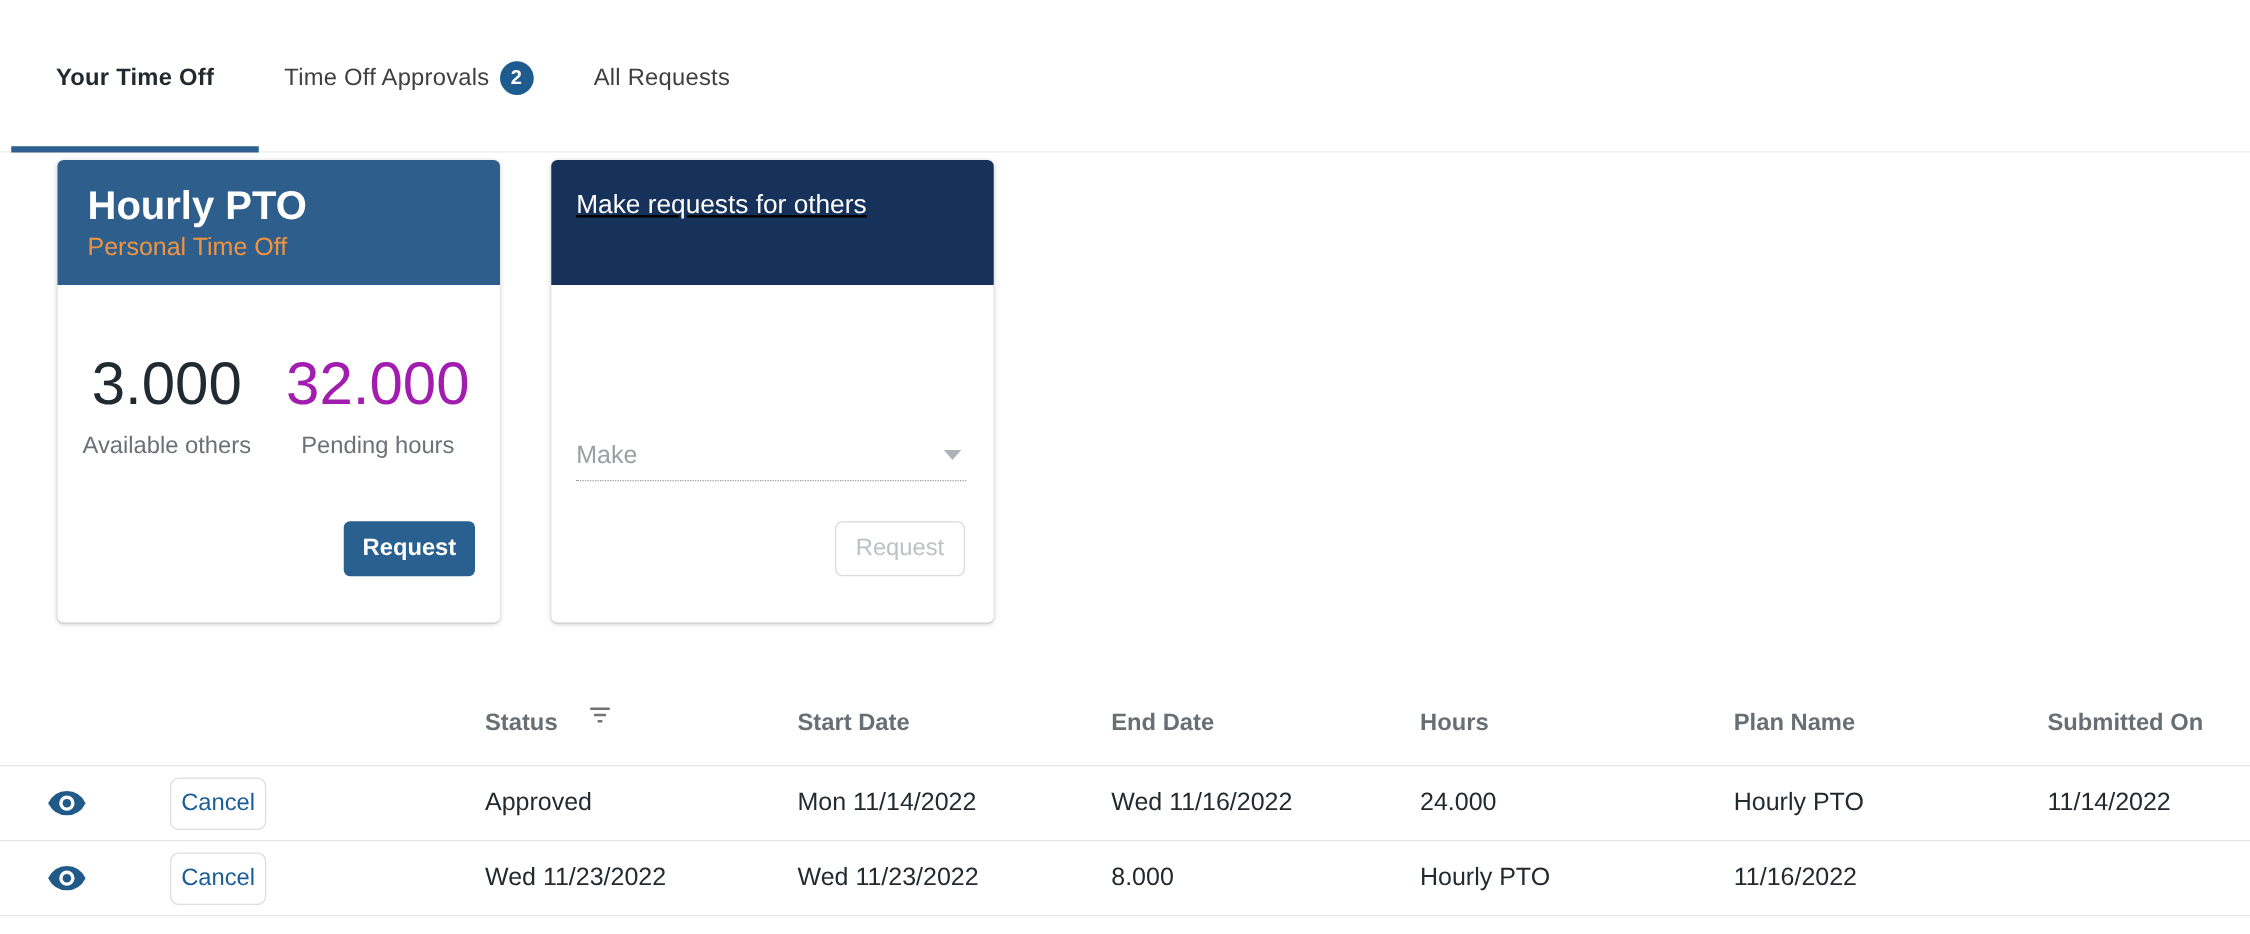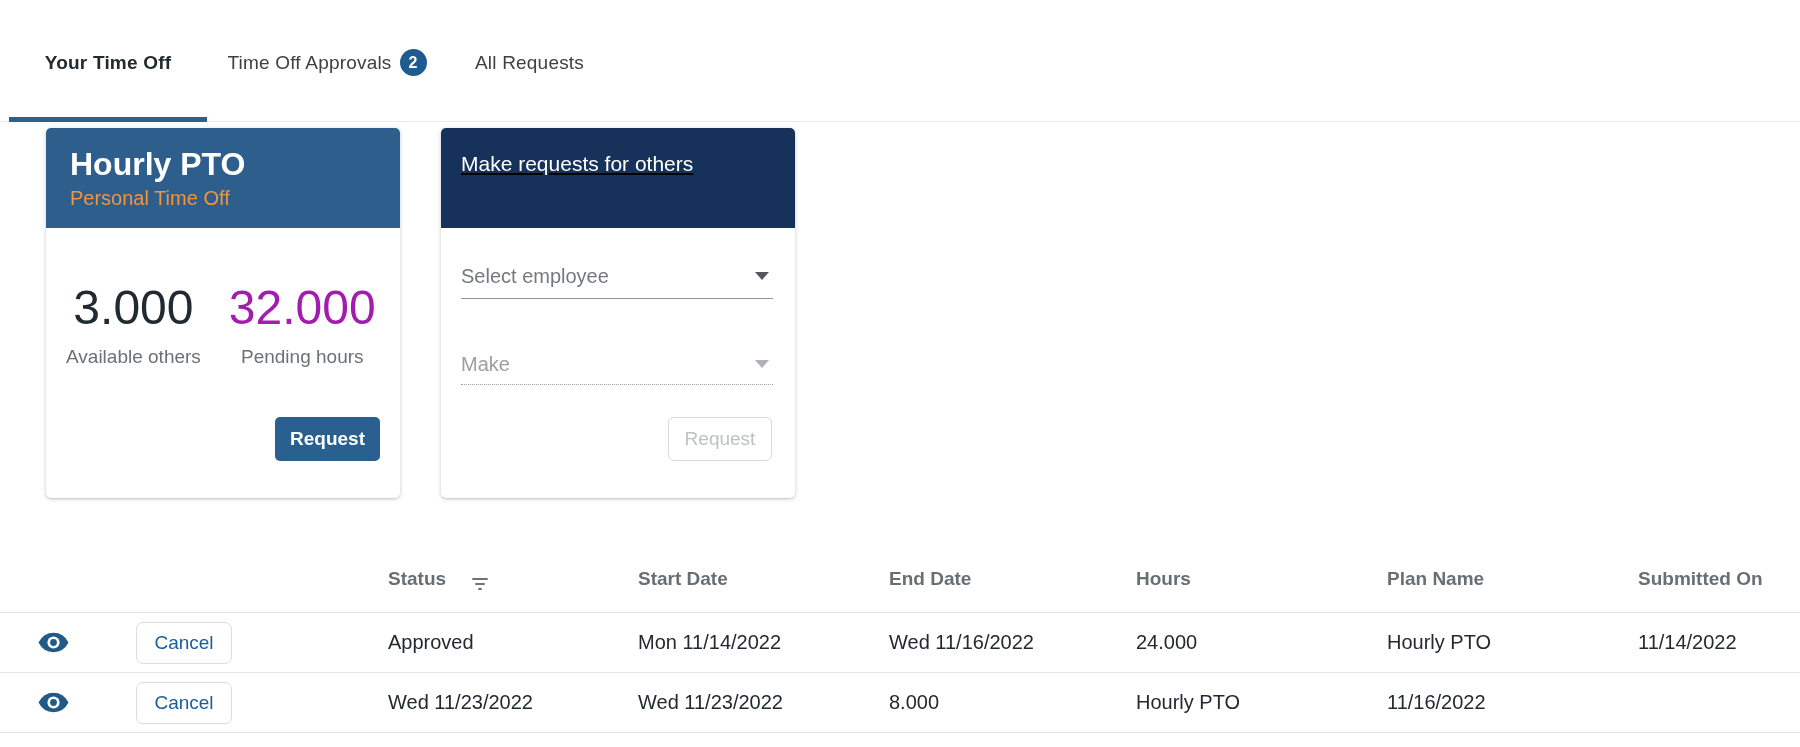--- a/index.html
+++ b/index.html
@@ -60,27 +60,27 @@
   .request-btn-disabled { position:absolute; right:23px; bottom:37px; width:104px;
                  height:44px; background:#fff; border:1px solid #d9d9d9;
                  border-radius:6px; color:#bdc1c5; font-size:19px;
                  font-family:"Liberation Sans", sans-serif; cursor:default; }
 
   
   .tbl { position:absolute; left:0; top:545px; width:1800px; }
   .trow { display:grid; grid-template-columns:110px 278px 250px 251px 247px 251px 251px 1fr;
           align-items:center; }
   .thead { height:68px; border-bottom:1px solid #e1e3e4; }
-  .th { font-size:19px; font-weight:700; color:#686f74; display:flex; align-items:flex-end;gap:16px; }
+  .th { font-size:19px; font-weight:700; color:#686f74; display:flex; align-items:flex-start;gap:16px; }
   .tr { height:60px; border-bottom:1px solid #e1e3e4; }
   .td { font-size:20px; color:#222a30; }
   .cell-eye { padding-left:38px; display:flex; align-items:center; }
   .cell-cancel { padding-left:26px; }
   .eye-btn { background:none; border:none; cursor:pointer; padding:0; line-height:0; }
-  .cancel-btn { width:96px; height:42px; background:#fff; border:1px solid #dcdddf;
+  .cancel-btn { width:77px; height:42px; background:#fff; border:1px solid #dcdddf;
                 border-radius:7px; color:#1b5d99; font-size:19px; font-weight:500;
                 cursor:pointer; font-family:"Liberation Sans", sans-serif; }
   .sort-icon { display:inline-flex; flex-direction:column; align-items:center;
                margin-left:10px; margin-top:-2px; }
   .sort-icon i { display:block; background:#6d7377; height:2px; border-radius:1px; }
   .sort-icon i:nth-child(1){ width:16px; }
   .sort-icon i:nth-child(2){ width:10px; margin-top:3px; }
   .sort-icon i:nth-child(3){ width:4px;  margin-top:3px; }
 </style>
 </head>
@@ -120,24 +120,20 @@
       </div>
       <button class="request-btn">Request</button>
     </div>
   </div>
 
   <div class="card card-others">
     <div class="card-header">
       <div class="others-title">Make requests for others</div>
     </div>
     <div class="card-body">
-      <div class="fld fld-employee">
-        <span class="fld-text">Select employee</span>
-        <span class="caret"></span>
-      </div>
       <div class="fld fld-plan">
         <span class="fld-text">Make</span>
         <span class="caret"></span>
       </div>
       <button class="request-btn-disabled">Request</button>
     </div>
   </div>
 
   <div class="tbl">
     <div class="trow thead">

